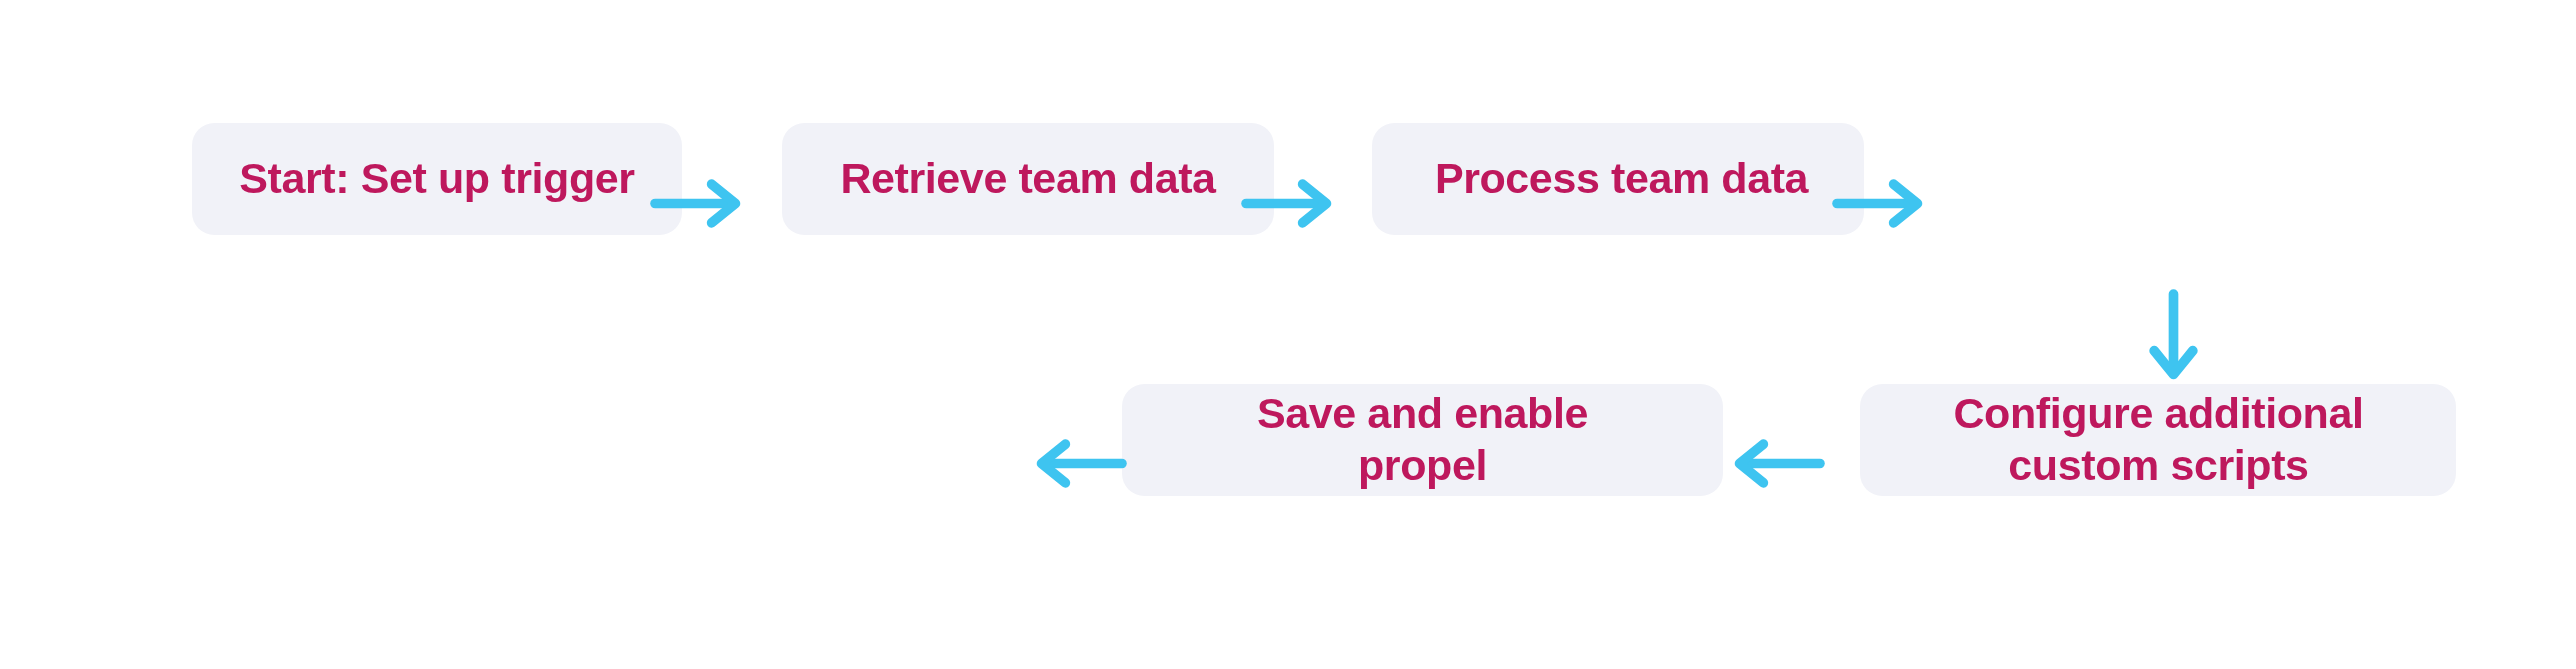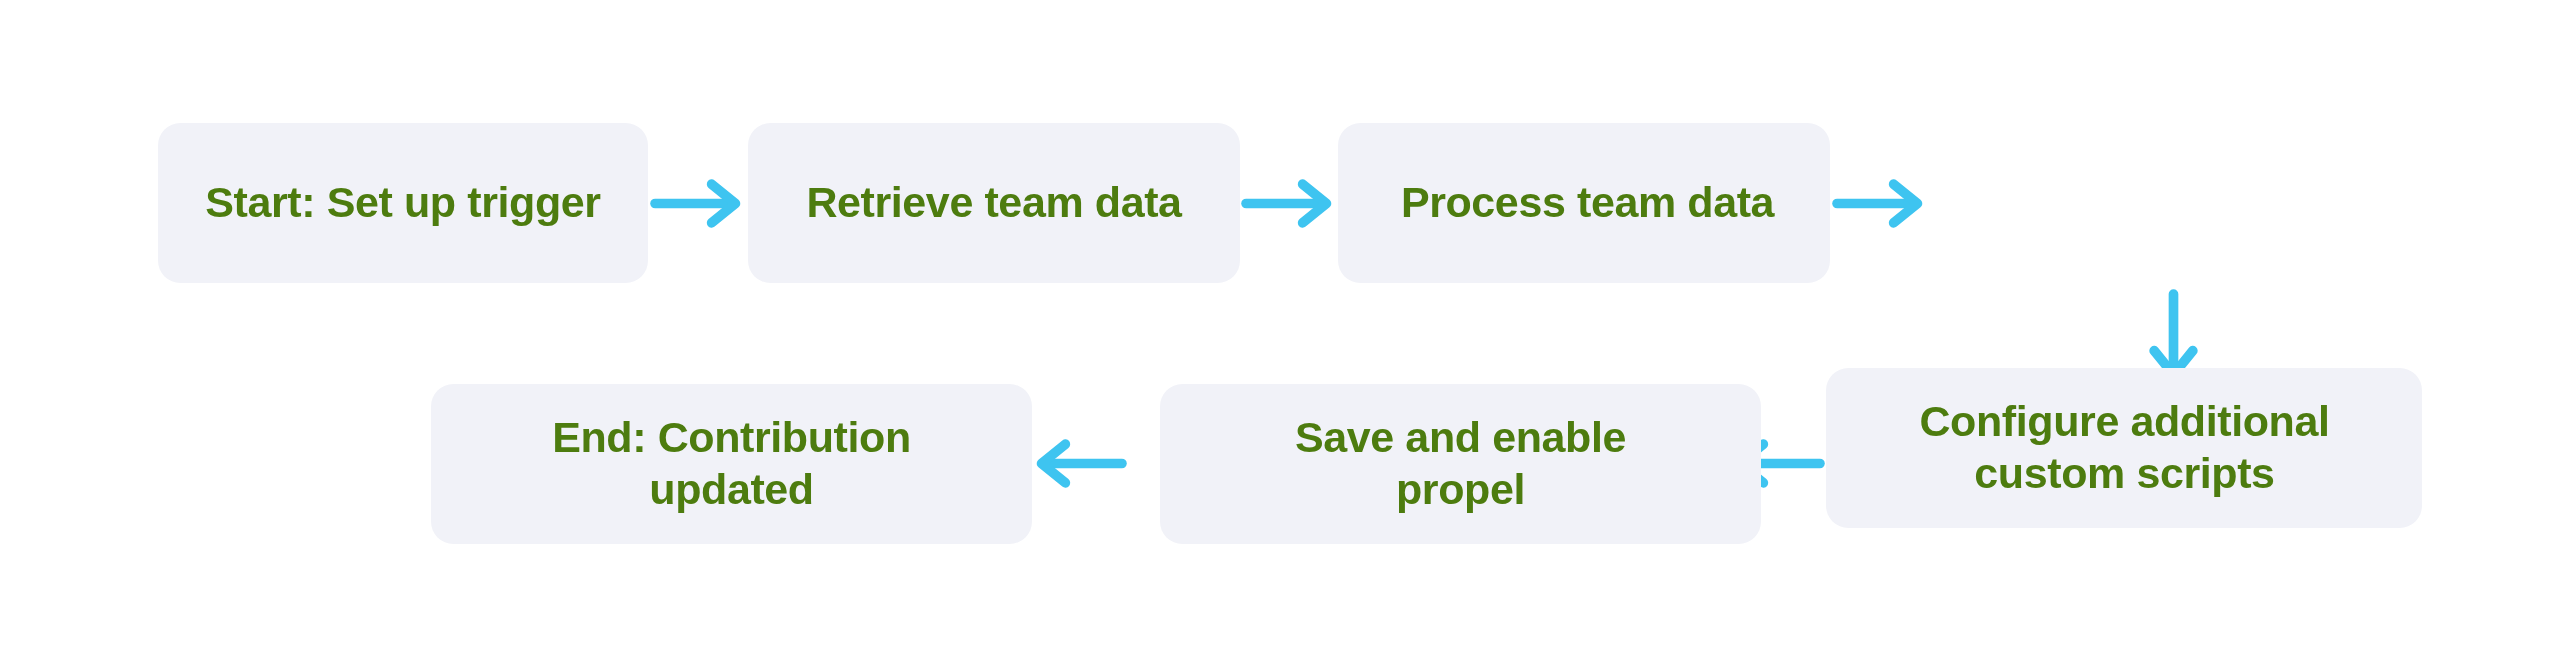--- a/index.html
+++ b/index.html
@@ -10,51 +10,52 @@
   }
   .canvas {
     position: relative;
     width: 2576px;
     height: 669px;
     background: #ffffff;
     overflow: hidden;
   }
   .node {
     position: absolute;
-    height: 160px;
+    height: 112px;
     background: #F1F2F8;
     border-radius: 22.4px;
     display: flex;
     align-items: center;
     justify-content: center;
     text-align: center;
-    color: #4d7c0f;
+    color: #be185d;
     font-weight: 700;
     font-size: 43px;
     line-height: 1.2;
     letter-spacing: -0.4px;
     box-sizing: border-box;
     padding: 0 15px;
+    margin-left: 34px;
   }
   .node .label { display: block; }
   .node.oneline .label { white-space: nowrap; }
   .arrow { position: absolute; }
   .arrow path, .arrow line, .arrow polyline {
     fill: none;
     stroke-width: 13;
     stroke-linecap: round;
     stroke-linejoin: round;
   }
   
   #n-start     { left: 158px;  top: 123px; width: 490px; }
   #n-retrieve  { left: 748px; top: 123px; width: 492px; text-align: center; }
   #n-process   { left: 1338px; top: 123px; width: 492px; padding-left: 22px; }
   #n-integrate { left: 1928px; top: 123px; width: 490px; }
-  #n-configure { left: 1826px; top: 368px; width: 596px; padding-left: 16px; }
-  #n-save      { left: 1160px; top: 384px; width: 601px; }
+  #n-configure { left: 1826px; top: 384px; width: 596px; padding-left: 16px; }
+  #n-save      { left: 1088px; top: 384px; width: 601px; }
   #n-end       { left: 431px;  top: 384px; width: 601px; }
   #n-configure .label { max-width: 507px; }
   #n-save .label      { max-width: 417px; }
   #n-end .label       { max-width: 455px; }
   #a1 { left: 649px;  top: 170px; }
   #a2 { left: 1240px; top: 170px; }
   #a3 { left: 1831px; top: 170px; }
   #a4 { left: 2140px; top: 288px; }
   #a5 { left: 1729px; top: 430px; }
   #a6 { left: 1031px; top: 430px; }
@@ -108,18 +109,15 @@
 
   <div class="node" id="n-save">
     <span class="label">Save and enable propel</span>
   </div>
 
   <svg class="arrow" id="a6" width="97" height="67" viewBox="0 0 130 90">
     <line x1="122" y1="45" x2="20" y2="45" stroke="#3EC4F0"></line>
     <polyline points="46,19 14,45 46,71" stroke="#3EC4F0"></polyline>
   </svg>
 
-  <div class="node" id="n-end">
-    <span class="label">End: Contribution updated</span>
-  </div>
 
 </div>
 
 
 </body></html>

